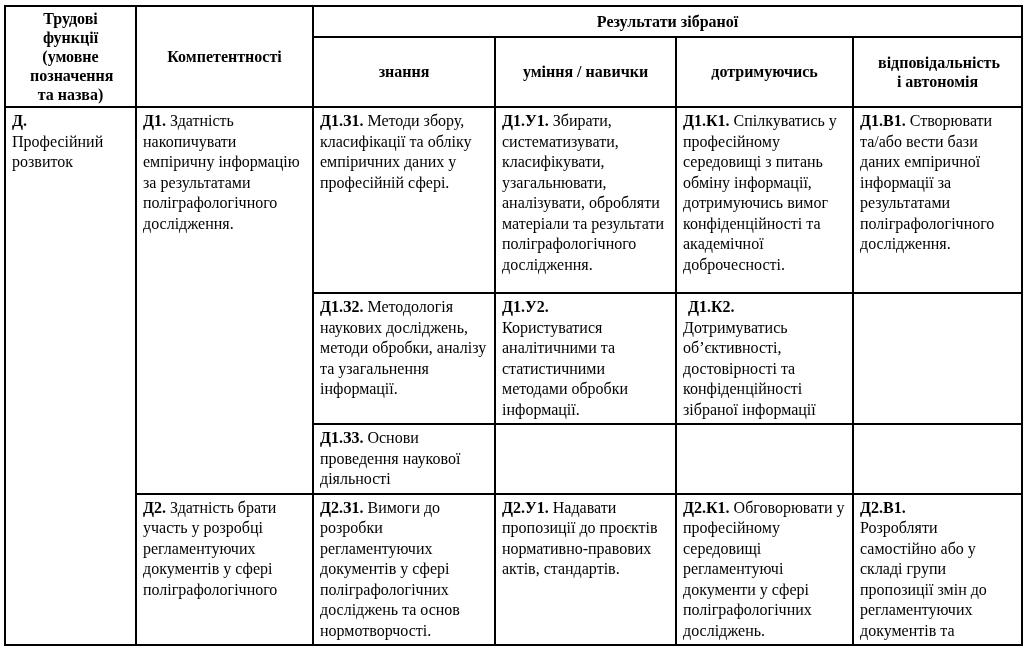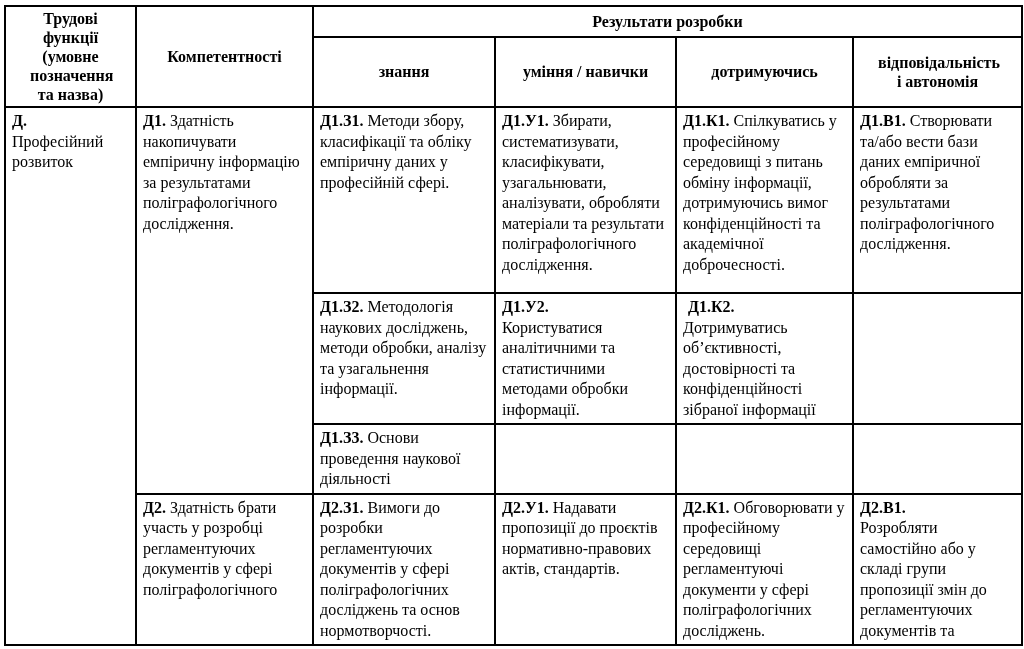--- a/index.html
+++ b/index.html
@@ -58,54 +58,54 @@
       <col style="width:182px">
       <col style="width:181px">
       <col style="width:177px">
       <col style="width:169px">
     </colgroup>
 
     <tbody>
         <tr style="height:28px">
       <th rowspan="2">Трудові функції (умовне позначення та назва)</th>
       <th rowspan="2">Компетентності</th>
-      <th colspan="4">Результати розробки</th>
+      <th colspan="4">Результати зібраної</th>
     </tr>
 
     <tr style="height:64px">
       <th>знання</th>
       <th>уміння / навички</th>
       <th>дотримуючись</th>
       <th>відповідальність і автономія</th>
     </tr>
 
     <tr style="height:186px">
       <td rowspan="4">
         <span class="code block">Д.</span>
         <span>Професійний розвиток</span>
       </td>
       <td rowspan="3">
         <span class="code">Д1.</span>
         <span>Здатність накопичувати емпіричну інформацію за результатами поліграфологічного дослідження.</span>
       </td>
       <td>
         <span class="code">Д1.З1.</span>
-        <span>Методи збору, класифікації та обліку емпіричну даних у професійній сфері.</span>
+        <span>Методи збору, класифікації та обліку емпіричних даних у професійній сфері.</span>
       </td>
       <td>
         <span class="code">Д1.У1.</span>
         <span>Збирати, систематизувати, класифікувати, узагальнювати, аналізувати, обробляти матеріали та результати поліграфологічного дослідження.</span>
       </td>
       <td>
         <span class="code">Д1.К1.</span>
         <span>Спілкуватись у професійному середовищі з питань обміну інформації, дотримуючись вимог конфіденційності та академічної доброчесності.</span>
       </td>
       <td>
         <span class="code">Д1.В1.</span>
-        <span>Створювати та/або вести бази даних емпіричної обробляти за результатами поліграфологічного дослідження.</span>
+        <span>Створювати та/або вести бази даних емпіричної інформації за результатами поліграфологічного дослідження.</span>
       </td>
     </tr>
 
     <tr style="height:131px">
       <td>
         <span class="code">Д1.З2.</span>
         <span>Методологія наукових досліджень, методи обробки, аналізу та узагальнення інформації.</span>
       </td>
       <td>
         <span class="code block">Д1.У2.</span>

